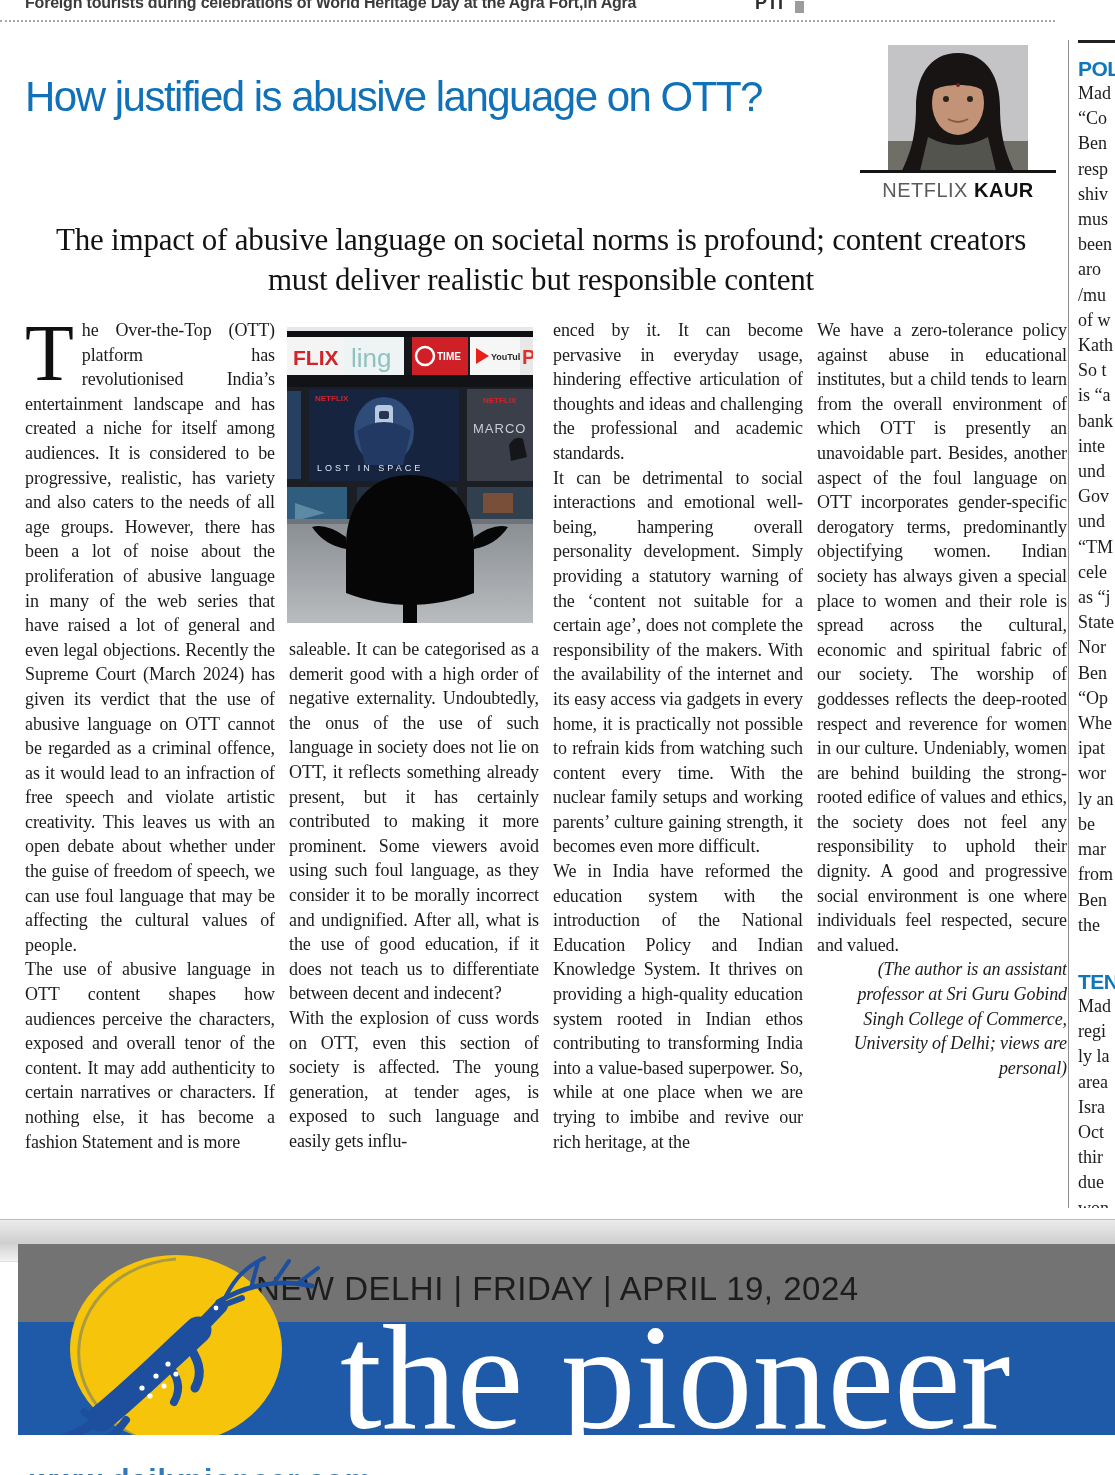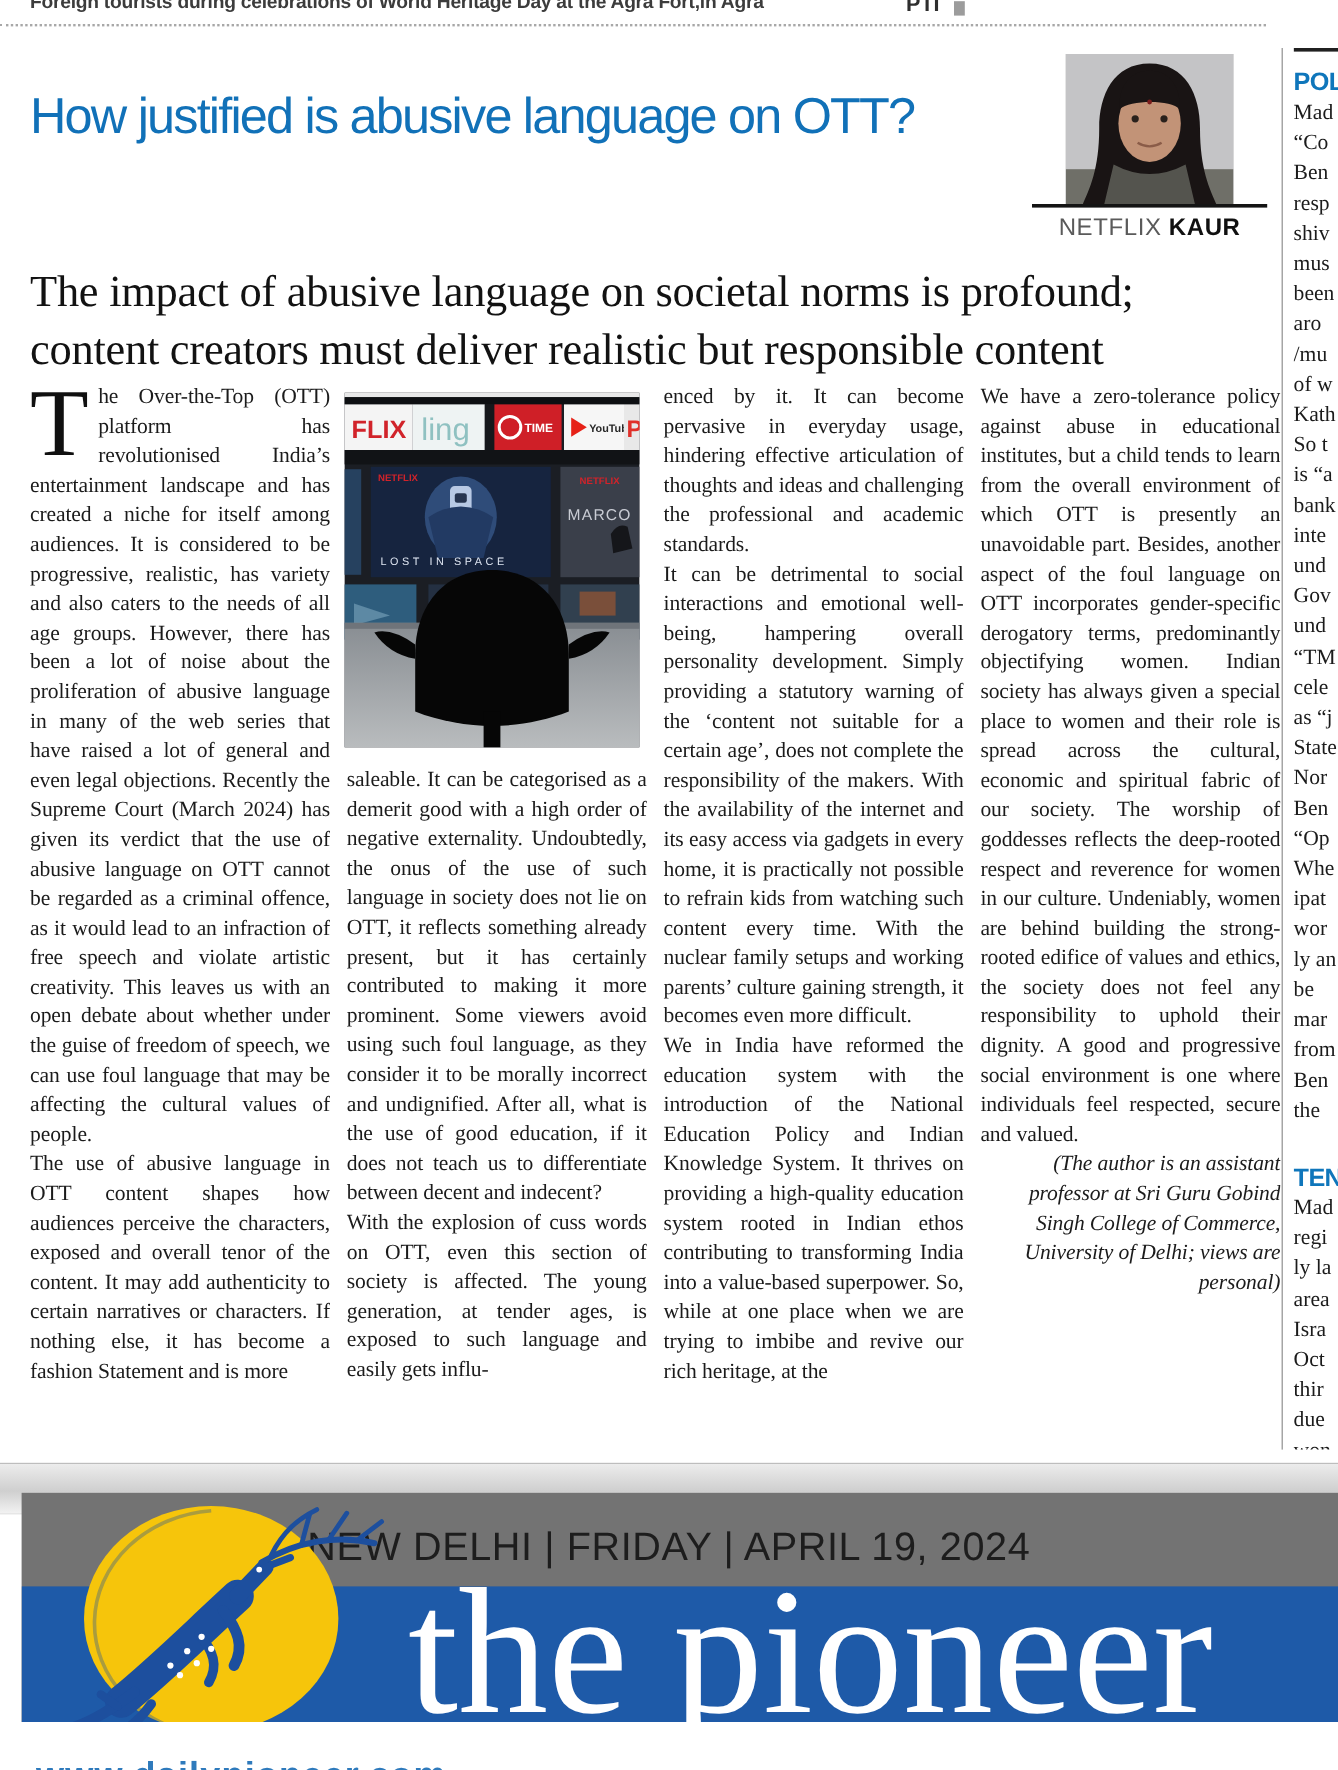--- a/index.html
+++ b/index.html
@@ -20,21 +20,21 @@
   .headline{position:absolute;left:25px;top:58px;width:845px;
         font-family:"Liberation Sans",sans-serif;font-size:42px;line-height:1.08;font-weight:400;
         color:#1171b8;letter-spacing:-1.5px;margin-top:16px;}
   .author-photo{position:absolute;left:888px;top:45px;width:140px;height:126px;overflow:hidden;background:#c9c9c9;}
   .photo-rule{position:absolute;left:860px;top:170px;width:196px;height:3px;background:#141414;}
   .byline{position:absolute;left:858px;top:179px;width:200px;text-align:center;
         font-family:"Liberation Sans",sans-serif;font-size:20px;letter-spacing:0.5px;white-space:nowrap;}
   .byline .first{color:#5a5a5a;font-weight:400;}
   .byline .last{color:#101010;font-weight:700;margin-top:23px;}
   .standfirst{position:absolute;left:25px;top:220px;width:1032px;
-        font-size:37px;line-height:1.29;color:#121212;letter-spacing:-0.2px;}
+        font-size:31px;line-height:1.29;color:#121212;letter-spacing:-0.2px;text-align:center;}
 
   
   .col{position:absolute;width:250px;overflow:hidden;text-align:justify;
         font-size:18px;line-height:24.6px;letter-spacing:-0.1px;color:#1b1b1b;}
   .col p{margin:0;}
   #col1{left:25px;top:318px;height:892px;}
   #col2{left:289px;top:637px;height:572px;}
   #col3{left:553px;top:318px;height:892px;}
   #col4{left:817px;top:318px;height:892px;}
   .dropcap{float:left;font-family:"Liberation Serif",serif;font-size:80px;line-height:62px;

